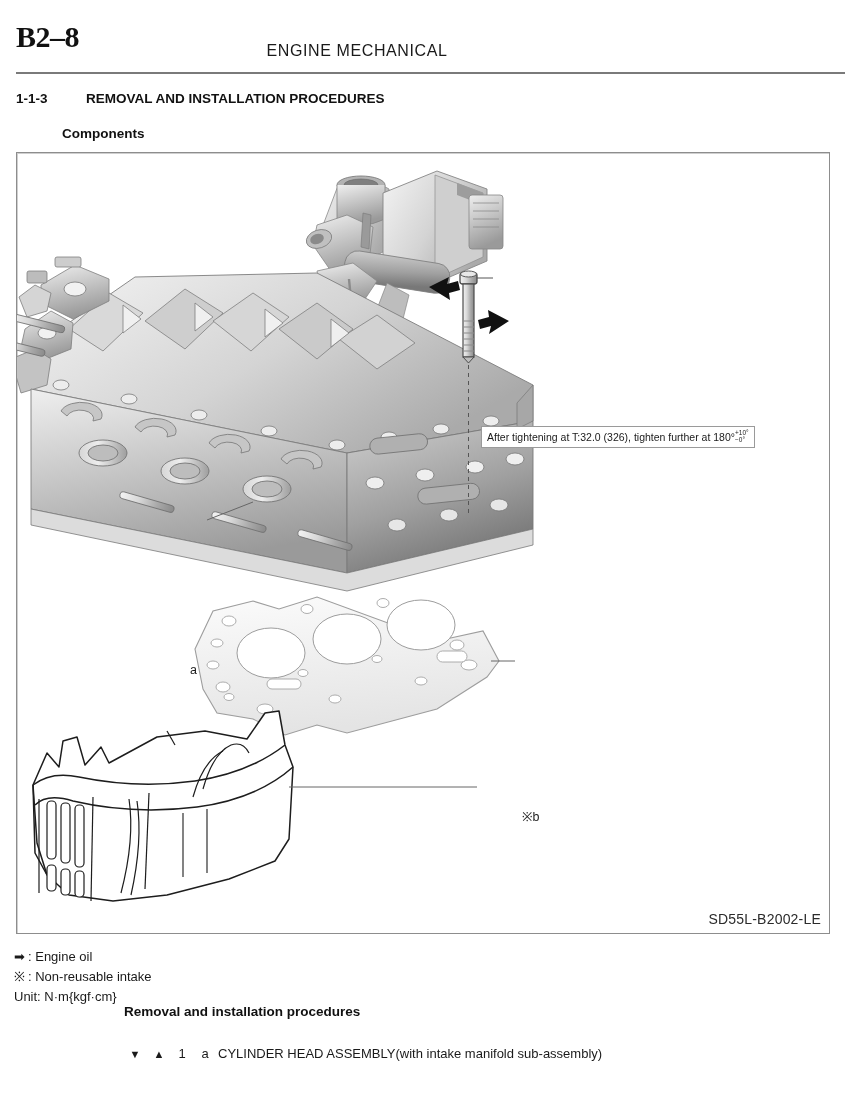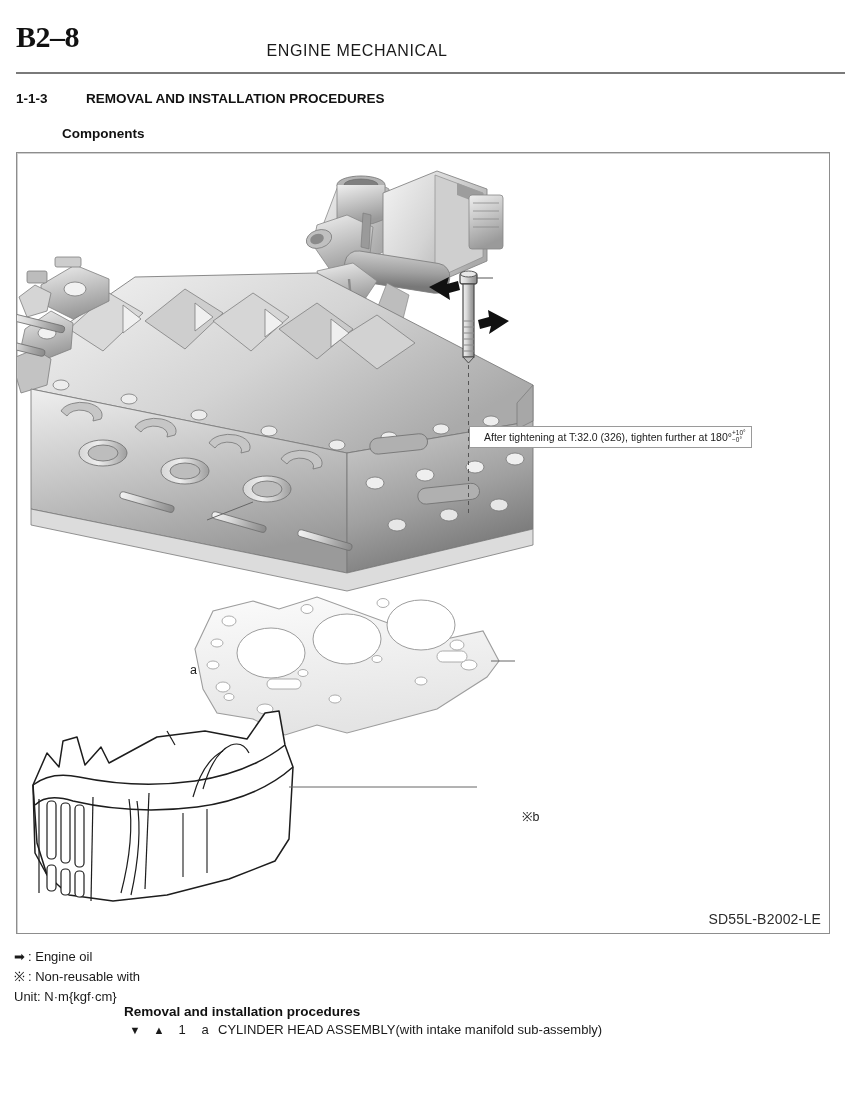--- a/index.html
+++ b/index.html
@@ -81,24 +81,24 @@
     position: absolute;
     right: 8px; bottom: 6px;
     font-size: 14px;
     color: #2b2b2b;
     letter-spacing: 0.2px;
   }
 
   
   #callout-note {
     position: absolute;
-    left: 452px; top: 273px;
+    left: 464px; top: 273px;
     border: 1px solid #9a9a9a;
     background: #fff;
-    padding: 3px 5px 4px 14px;
+    padding: 3px 5px 4px 5px;
     font-size: 10.5px;
     line-height: 1.1;
     white-space: nowrap;
     color: #1a1a1a;
   }
   .tol { display: inline-block; vertical-align: -0.15em; font-size: 6.5px; line-height: 1.02; text-align: left; }
   .tol span { display: block; }
 
   .part-label {
     position: absolute;
@@ -127,21 +127,21 @@
     font-weight: bold;
     color: #111;
   }
   #procedures-list {
     position: absolute;
     left: 124px; top: 1021px;
     font-size: 13px;
     line-height: 17.5px;
     color: #1a1a1a;
   }
-  .proc-row { white-space: nowrap; height: 17.5px; }
+  .proc-row { white-space: nowrap; height: 17.5px; margin-top: 24px; }
   .m-down, .m-up, .proc-num, .proc-key {
     display: inline-block;
     text-align: center;
   }
   .m-down { width: 22px; font-size: 11px; }
   .m-up   { width: 26px; font-size: 11px; }
   .proc-num { width: 20px; }
   .proc-key { width: 26px; }
   .proc-name { }
 </style>
@@ -398,21 +398,21 @@
   </div>
 
   <div class="part-label" id="label-a">a</div>
   <div class="part-label" id="label-b">※b</div>
 
   <div id="drawing-id">SD55L-B2002-LE</div>
 </div>
 
 <div id="legend">
   <div class="legend-row"><span class="legend-sym">➡</span><span>: Engine oil</span></div>
-  <div class="legend-row"><span class="legend-sym">※</span><span>: Non-reusable with</span></div>
+  <div class="legend-row"><span class="legend-sym">※</span><span>: Non-reusable intake</span></div>
   <div class="legend-row"><span>Unit: N·m{kgf·cm}</span></div>
 </div>
 
 <div id="procedures-title">Removal and installation procedures</div>
 <div id="procedures-list">
 
   <div class="proc-row">
     <span class="m-down">▼</span><span class="m-up">▲</span><span class="proc-num">1</span><span class="proc-key">a</span><span class="proc-name">CYLINDER HEAD ASSEMBLY(with intake manifold sub-assembly)</span>
   </div>
 

